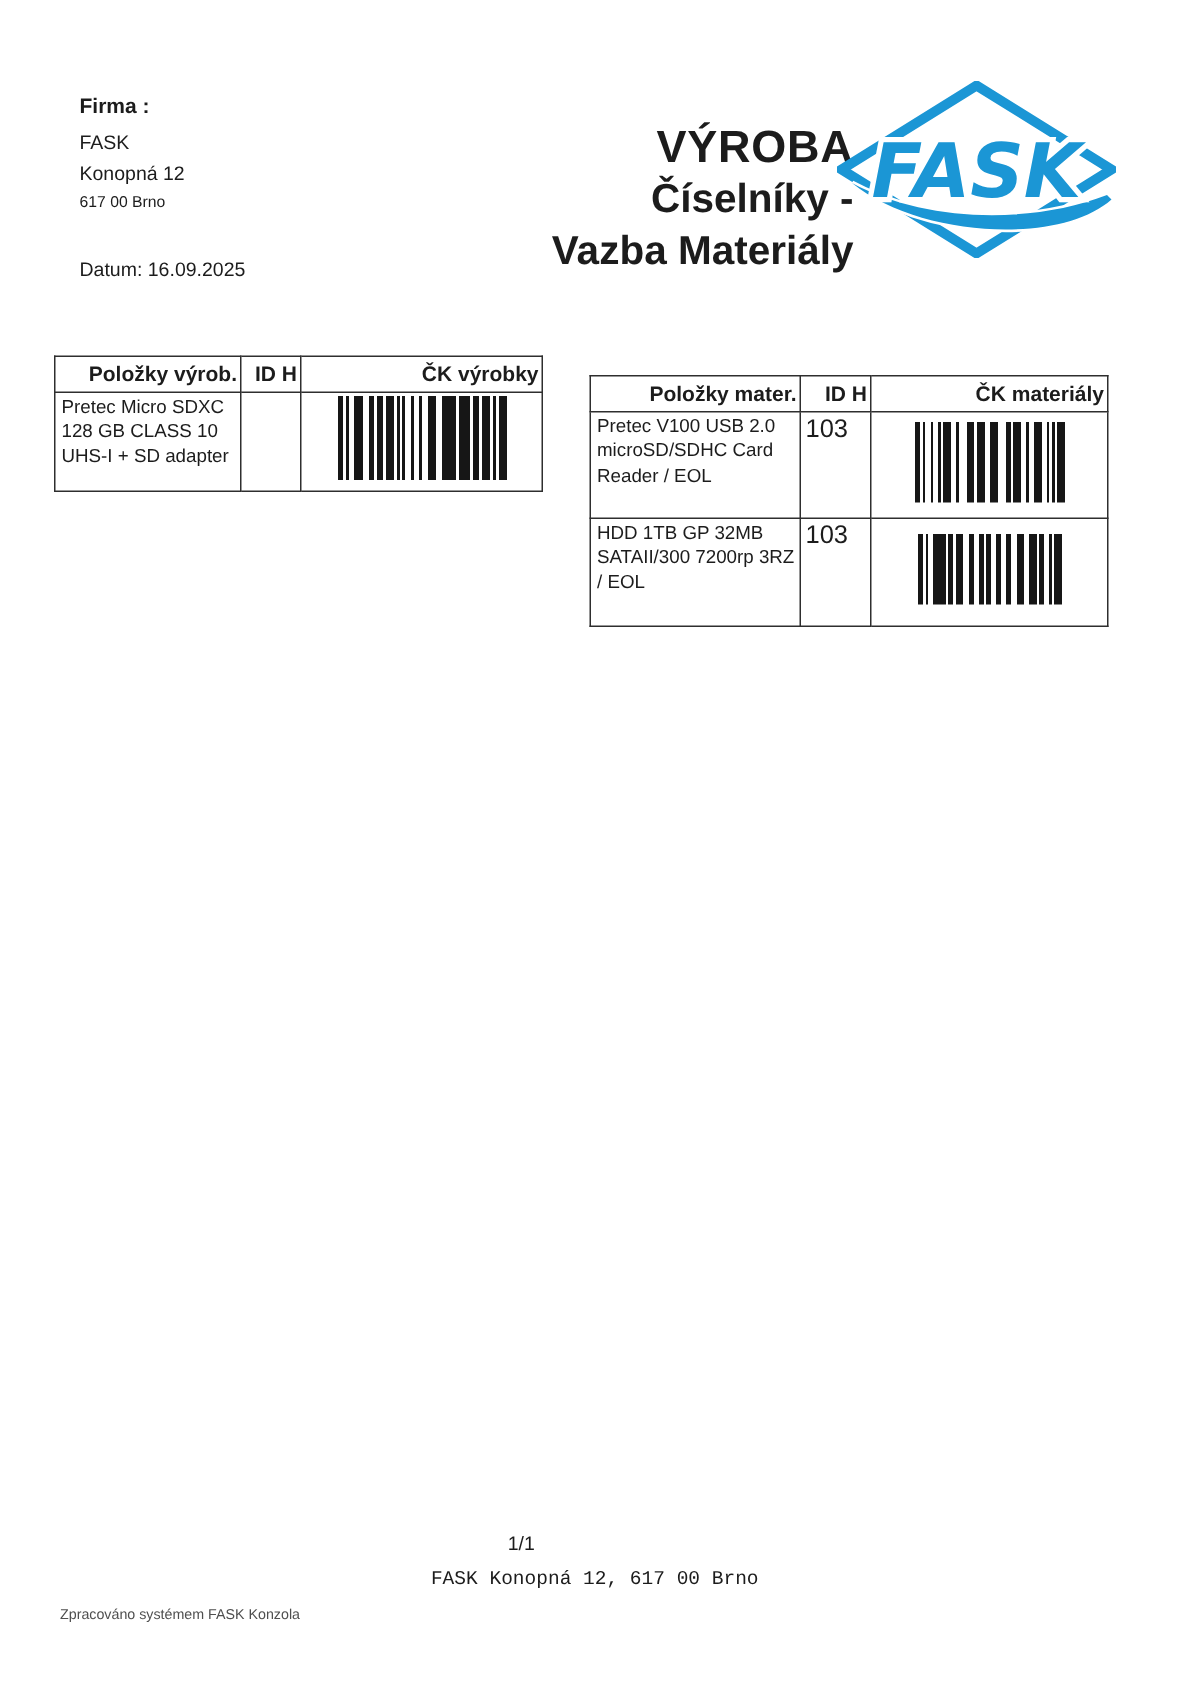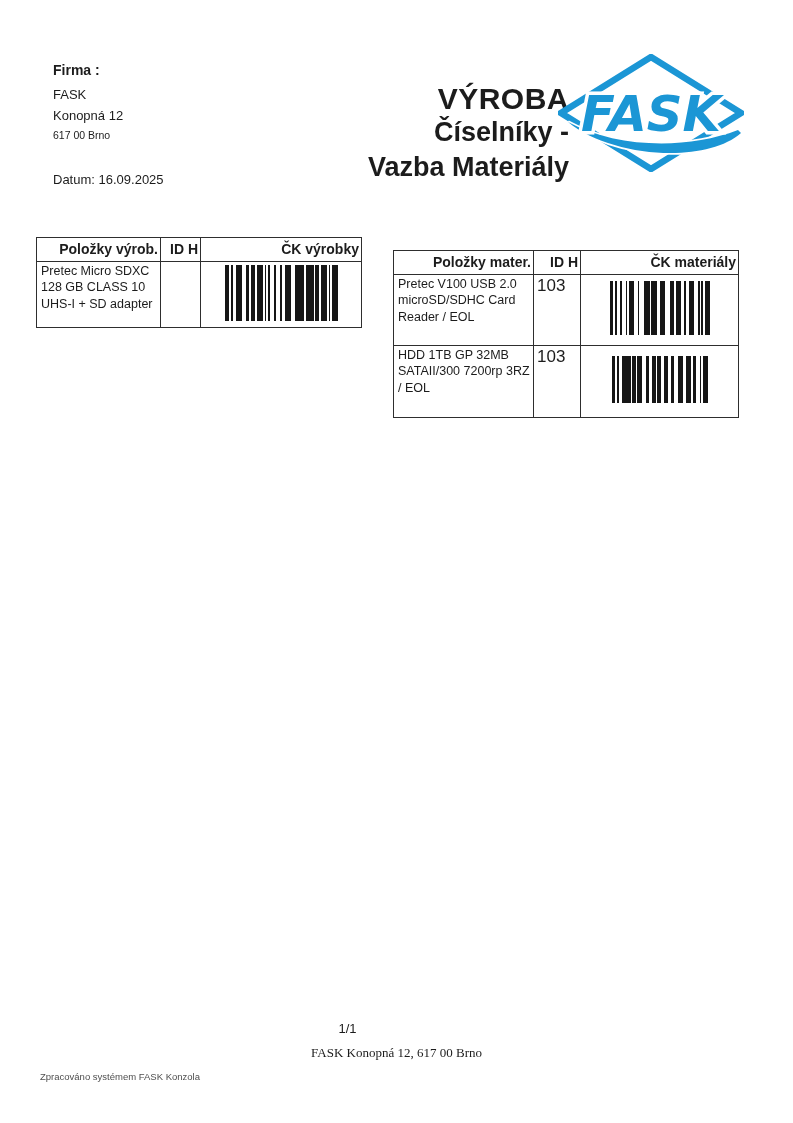--- a/index.html
+++ b/index.html
@@ -36,21 +36,21 @@
   #materials-table tr.r2 td.name-cell { height:72px; }
 
   .barcode { display:inline-block; line-height:0; }
   .bc-left { width:113px; height:56px; }
   .bc-m1 { width:100px; height:54px; }
   .bc-m2 { width:96px; height:47px; }
 
   
   .page-number { position:absolute; top:1021px; left:0; width:695px; text-align:center; font-size:13px; }
   .footer-address { position:absolute; top:1045px; left:0; width:793px; text-align:center;
-                    font-size:13px; font-family:Liberation Serif, serif; }
+                    font-size:13px; font-family:Liberation Mono, monospace; }
   .processed-note { position:absolute; left:40px; top:1071px; font-size:9.5px; color:#4f4f4f; }
 </style>
 </head>
 <body>
 
 <div class="page">
 
   <div class="company-block">
     <div class="firma-label">Firma :</div>
     <div class="company-line">FASK</div>

